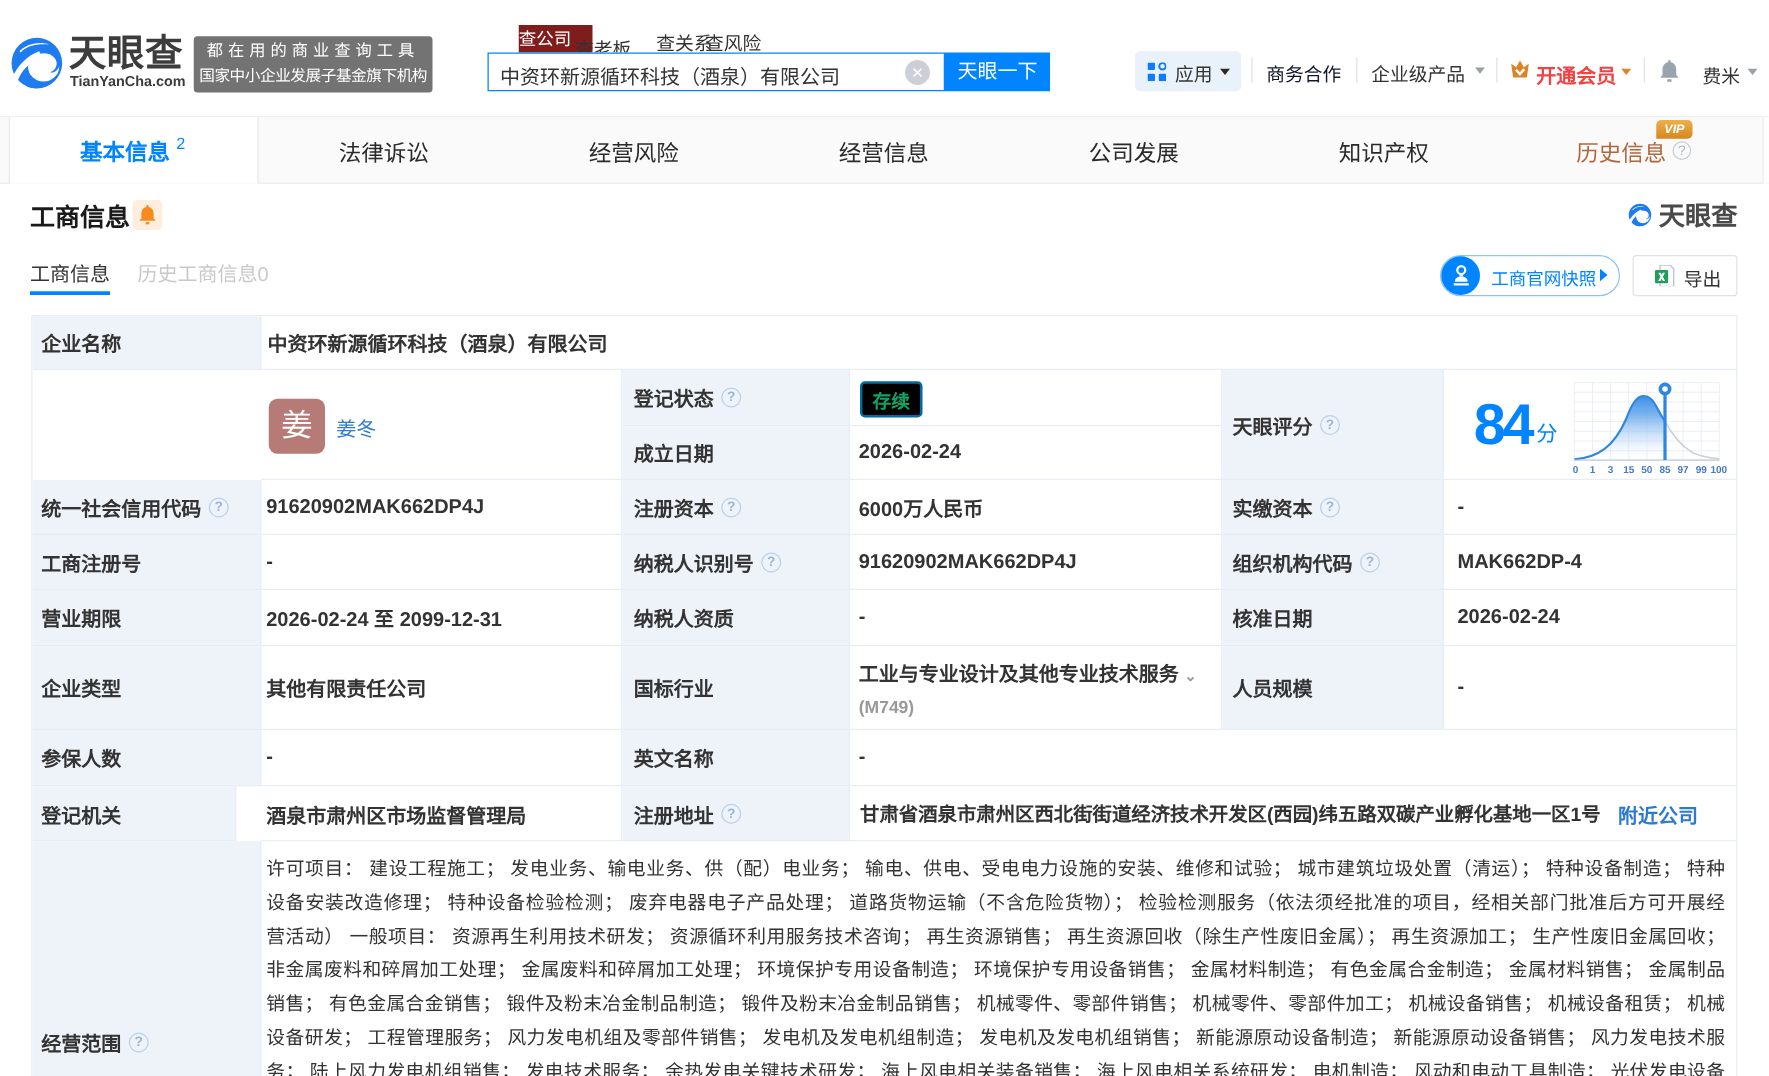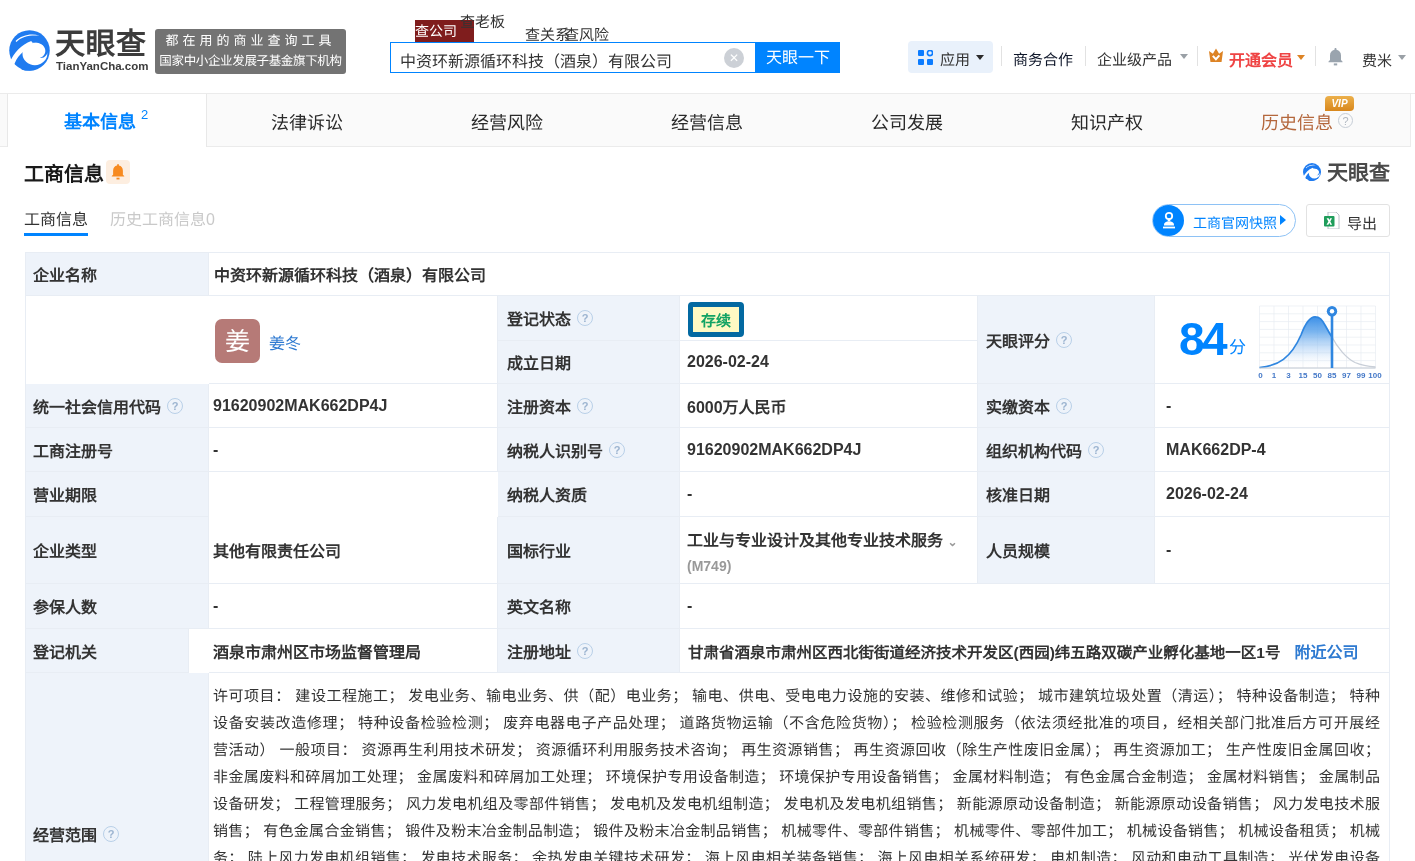--- a/index.html
+++ b/index.html
@@ -33,21 +33,21 @@
   </svg>
   <div class="abs" style="left:55px;top:29px;font-size:30px;line-height:30px;font-weight:bold;color:#3c3c3c;letter-spacing:0.5px;">天眼查</div>
   <div class="abs" style="left:56px;top:61px;font-size:11.5px;line-height:11px;font-weight:bold;color:#3c3c3c;">TianYanCha.com</div>
 
   <div class="abs" style="left:155px;top:29px;width:191px;height:45px;background:#737373;border-radius:3px;color:#fff;text-align:center;overflow:hidden;">
     <div style="font-size:13px;line-height:22px;letter-spacing:4px;margin-top:1px;white-space:nowrap;">都在用的商业查询工具</div>
     <div style="font-size:12.5px;line-height:19px;letter-spacing:-0.35px;white-space:nowrap;">国家中小企业发展子基金旗下机构</div>
   </div>
 
   <div class="abs" style="left:415px;top:20px;width:59px;height:23px;background:#7f1d1d;color:#fff;font-size:14px;text-align:left;line-height:23px;">查公司</div>
-  <div class="abs" style="left:460px;top:10px;font-size:15px;color:#333;">查老板</div>
+  <div class="abs" style="left:460px;top:28px;font-size:15px;color:#333;">查老板</div>
   <div class="abs" style="left:525px;top:23px;font-size:15px;color:#333;">查关系</div>
   <div class="abs" style="left:564px;top:23px;font-size:15px;color:#333;">查风险</div>
 
   <div class="abs" style="left:390px;top:42px;width:366px;height:31px;border:1px solid #0084ff;background:#fff;"></div>
   <div class="abs" style="left:400px;top:48px;font-size:16px;color:#333;">中资环新源循环科技（酒泉）有限公司</div>
   <div class="abs" style="left:724px;top:48px;width:20px;height:20px;border-radius:50%;background:#ccd0d6;color:#fff;font-size:12px;text-align:center;line-height:20px;">✕</div>
   <div class="abs" style="left:756px;top:42px;width:84px;height:31px;background:#0084ff;color:#fff;font-size:16px;text-align:center;line-height:31px;">天眼一下</div>
 
   <div class="abs" style="left:908px;top:41px;width:85px;height:32px;background:#e9f1fb;border-radius:4px;"></div>
   <svg class="abs" style="left:918px;top:50px;" width="15" height="15" viewBox="0 0 15 15">
@@ -137,21 +137,21 @@
 <div class="abs" style="left:25px;top:252px;width:1365px;height:1px;background:#e8edf4;"></div>
 
 <div class="cell lbl" style="left:26px;top:253px;width:183px;height:43px;padding-left:7px;">企业名称</div>
 <div class="cell" style="left:209px;top:253px;width:1181px;height:43px;padding-left:5px;">中资环新源循环科技（酒泉）有限公司</div>
 
 <div class="cell" style="left:209px;top:296px;width:289px;height:88px;"></div>
 <div class="abs" style="left:215px;top:319px;width:45px;height:44px;background:#b67a77;border-radius:7px;color:#fff;font-size:25px;text-align:center;line-height:44px;">姜</div>
 <div class="abs" style="left:269px;top:330px;font-size:16px;color:#2e7ad1;">姜冬</div>
 <div class="cell lbl" style="left:498px;top:296px;width:182px;height:45px;padding-left:9px;">登记状态<span class="qm">?</span></div>
 <div class="cell" style="left:680px;top:296px;width:298px;height:45px;padding-left:7px;">
-      <span style="display:inline-block;border:5px solid #0369a1;background:#fef9c3;color:#12a364;font-size:15px;padding:2px 8px;border-radius:4px;margin-top:3px;margin-left:1px;">存续</span>
+      <span style="display:inline-block;border:2px solid #0369a1;background:#000000;color:#12a364;font-size:15px;padding:2px 8px;border-radius:4px;margin-top:3px;margin-left:1px;">存续</span>
     </div>
 <div class="cell lbl" style="left:498px;top:341px;width:182px;height:43px;padding-left:9px;">成立日期</div>
 <div class="cell" style="left:680px;top:341px;width:298px;height:43px;padding-left:7px;">2026-02-24</div>
 <div class="cell lbl" style="left:978px;top:296px;width:177px;height:88px;padding-left:8px;">天眼评分<span class="qm">?</span></div>
 <div class="cell" style="left:1155px;top:296px;width:235px;height:88px;"></div>
 <div class="abs" style="left:1179px;top:316px;font-size:46px;line-height:46px;font-weight:bold;color:#0084ff;letter-spacing:-2.5px;">84</div>
 <div class="abs" style="left:1229px;top:333px;font-size:17px;color:#0084ff;">分</div>
 <svg class="abs" style="left:1258px;top:304px;overflow:visible;" width="120" height="76" viewBox="0 0 120 76">
   <defs>
     <linearGradient id="g1" x1="0" y1="0" x2="0" y2="1">
@@ -193,20 +193,21 @@
 <div class="cell" style="left:1155px;top:384px;width:235px;height:44px;padding-left:11px;">-</div>
 
 <div class="cell lbl" style="left:26px;top:428px;width:183px;height:44px;padding-left:7px;">工商注册号</div>
 <div class="cell" style="left:209px;top:428px;width:289px;height:44px;padding-left:4px;">-</div>
 <div class="cell lbl" style="left:498px;top:428px;width:182px;height:44px;padding-left:9px;">纳税人识别号<span class="qm">?</span></div>
 <div class="cell" style="left:680px;top:428px;width:298px;height:44px;padding-left:7px;">91620902MAK662DP4J</div>
 <div class="cell lbl" style="left:978px;top:428px;width:177px;height:44px;padding-left:8px;">组织机构代码<span class="qm">?</span></div>
 <div class="cell" style="left:1155px;top:428px;width:235px;height:44px;padding-left:11px;">MAK662DP-4</div>
 
 <div class="cell lbl" style="left:26px;top:472px;width:183px;height:45px;padding-left:7px;">营业期限</div>
+<div class="cell" style="left:209px;top:472px;width:289px;height:45px;padding-left:4px;">2026-02-24 至 2099-12-31</div>
 <div class="cell lbl" style="left:498px;top:472px;width:182px;height:45px;padding-left:9px;">纳税人资质</div>
 <div class="cell" style="left:680px;top:472px;width:298px;height:45px;padding-left:7px;">-</div>
 <div class="cell lbl" style="left:978px;top:472px;width:177px;height:45px;padding-left:8px;">核准日期</div>
 <div class="cell" style="left:1155px;top:472px;width:235px;height:45px;padding-left:11px;">2026-02-24</div>
 
 <div class="cell lbl" style="left:26px;top:517px;width:183px;height:67px;padding-left:7px;">企业类型</div>
 <div class="cell" style="left:209px;top:517px;width:289px;height:67px;padding-left:4px;">其他有限责任公司</div>
 <div class="cell lbl" style="left:498px;top:517px;width:182px;height:67px;padding-left:9px;">国标行业</div>
 <div class="cell" style="left:680px;top:517px;width:298px;height:67px;padding-left:7px;">
   <div style="line-height:24px;margin-top:7px;">工业与专业设计及其他专业技术服务 <span style="color:#999;font-size:12px;">⌄</span><br><span style="color:#999;font-size:14px;">(M749)</span></div>
@@ -224,19 +225,19 @@
 <div class="cell lbl" style="left:498px;top:629px;width:182px;height:44px;padding-left:9px;">注册地址<span class="qm">?</span></div>
 <div class="cell" style="left:680px;top:629px;width:710px;height:44px;padding-left:8px;font-size:15.5px;">甘肃省酒泉市肃州区西北街街道经济技术开发区(西园)纬五路双碳产业孵化基地一区1号<span style="color:#2e7ad1;font-size:16px;margin-left:14px;">附近公司</span></div>
 
 <div class="cell lbl" style="left:26px;top:673px;width:183px;height:322px;padding-left:7px;">经营范围<span class="qm">?</span></div>
 <div class="cell" style="left:209px;top:673px;width:1181px;height:322px;"></div>
 <div class="abs" style="left:213px;top:682px;width:1167px;font-size:15px;color:#333;line-height:27px;">
   <div class="jl">许可项目： 建设工程施工； 发电业务、输电业务、供（配）电业务； 输电、供电、受电电力设施的安装、维修和试验； 城市建筑垃圾处置（清运）； 特种设备制造； 特种</div>
   <div class="jl">设备安装改造修理； 特种设备检验检测； 废弃电器电子产品处理； 道路货物运输（不含危险货物）； 检验检测服务（依法须经批准的项目，经相关部门批准后方可开展经</div>
   <div class="jl">营活动） 一般项目： 资源再生利用技术研发； 资源循环利用服务技术咨询； 再生资源销售； 再生资源回收（除生产性废旧金属）； 再生资源加工； 生产性废旧金属回收；</div>
   <div class="jl">非金属废料和碎屑加工处理； 金属废料和碎屑加工处理； 环境保护专用设备制造； 环境保护专用设备销售； 金属材料制造； 有色金属合金制造； 金属材料销售； 金属制品</div>
+  <div class="jl">销售； 有色金属合金销售； 锻件及粉末冶金制品制造； 锻件及粉末冶金制品销售； 机械零件、零部件销售； 机械零件、零部件加工； 机械设备销售； 机械设备租赁； 机械</div>
   <div class="jl">设备研发； 工程管理服务； 风力发电机组及零部件销售； 发电机及发电机组制造； 发电机及发电机组销售； 新能源原动设备制造； 新能源原动设备销售； 风力发电技术服</div>
-  <div class="jl">销售； 有色金属合金销售； 锻件及粉末冶金制品制造； 锻件及粉末冶金制品销售； 机械零件、零部件销售； 机械零件、零部件加工； 机械设备销售； 机械设备租赁； 机械</div>
   <div class="jl">务； 陆上风力发电机组销售； 发电技术服务； 余热发电关键技术研发； 海上风电相关装备销售； 海上风电相关系统研发； 电机制造； 风动和电动工具制造； 光伏发电设备</div>
 
 </div>
 
 </div>
 
 </body></html>

